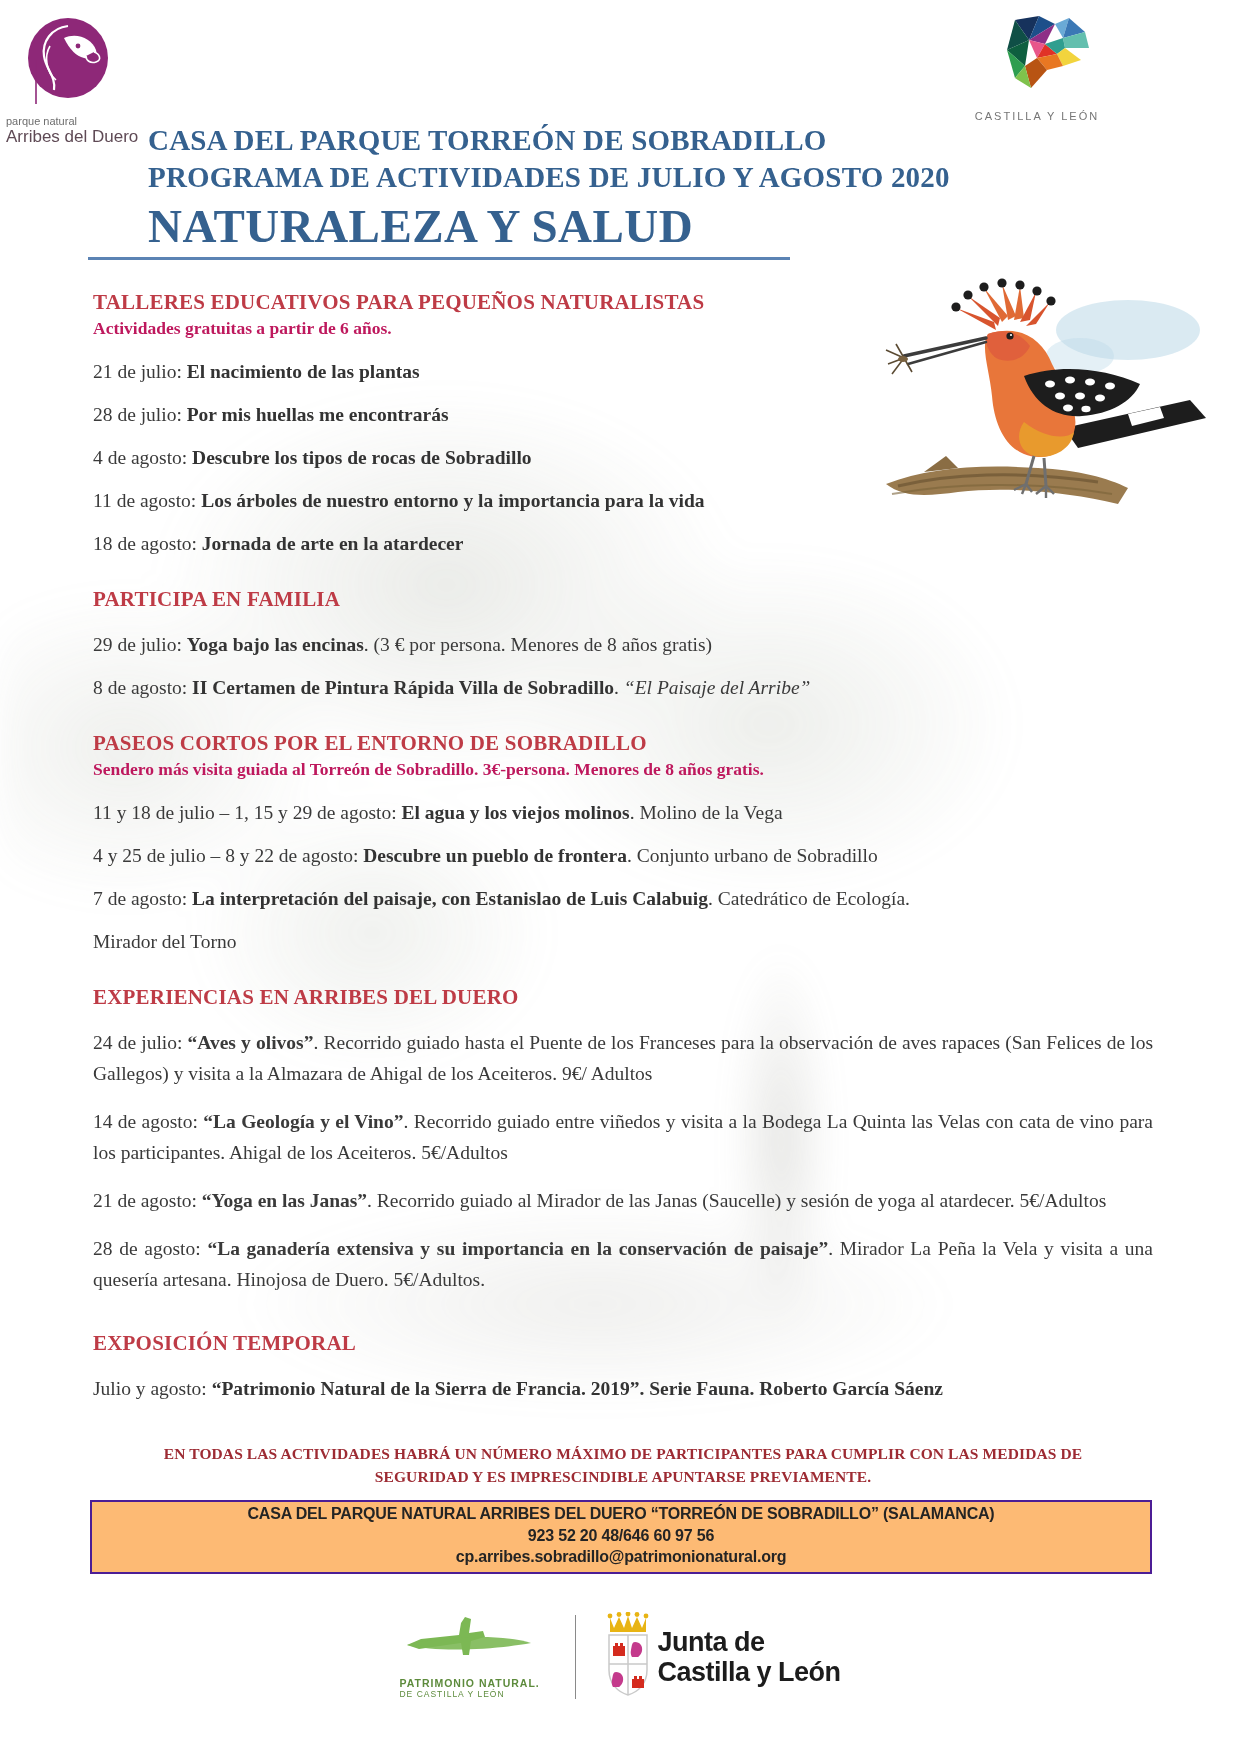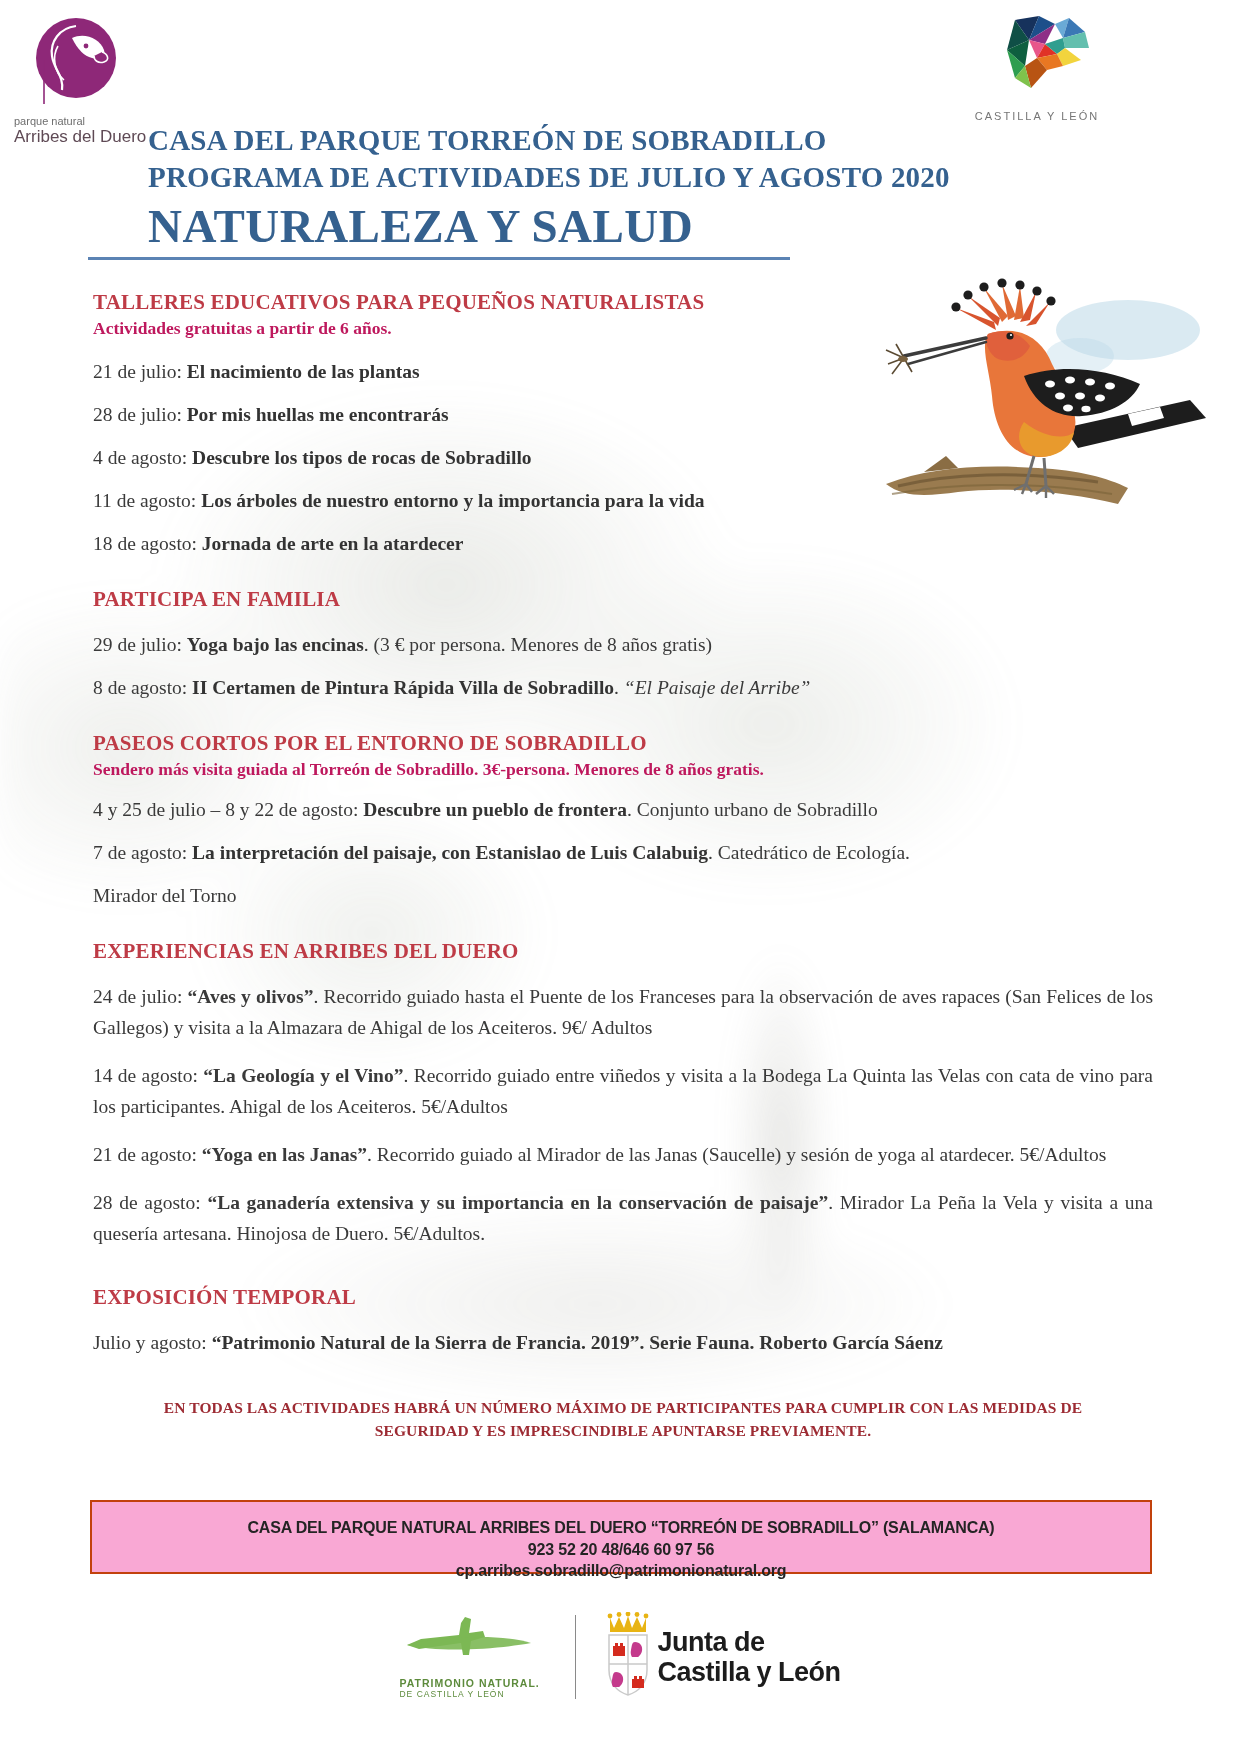--- a/index.html
+++ b/index.html
@@ -19,21 +19,21 @@
       radial-gradient(ellipse 300px 230px at 10% 42%, rgba(160,165,150,0.30), transparent 70%),
       radial-gradient(ellipse 360px 250px at 62% 40%, rgba(148,156,138,0.30), transparent 70%),
       radial-gradient(ellipse 260px 200px at 30% 58%, rgba(150,158,140,0.26), transparent 70%),
       radial-gradient(ellipse 70px 280px at 63% 76%, rgba(136,136,126,0.38), transparent 70%),
       radial-gradient(ellipse 520px 150px at 48% 90%, rgba(148,148,138,0.26), transparent 70%);
     filter:blur(16px);
     opacity:.55;
     pointer-events:none;
   }
   
-  .park-logo { position:absolute; left:14px; top:16px; width:150px; }
+  .park-logo { position:absolute; left:6px; top:16px; width:150px; }
   .park-logo svg { display:block; }
   .park-caption { font-family:"Liberation Sans", sans-serif; line-height:1.05; margin-top:4px; }
   .park-caption .l1 { font-size:11px; color:#6e6e6e; }
   .park-caption .l2 { font-size:17px; color:#5f4a55; }
 
   .cyl-logo { position:absolute; left:962px; top:14px; width:150px; text-align:center; }
   .cyl-caption { font-family:"Liberation Sans", sans-serif; font-size:11px; letter-spacing:2px; color:#757575; margin-top:6px; }
 
   .titles { position:absolute; left:148px; top:122px; width:900px; color:#35618f; }
   .titles .t1, .titles .t2 { font-size:29px; font-weight:bold; line-height:37px; letter-spacing:.2px; }
@@ -61,24 +61,24 @@
 
   
   .notice {
     margin:40px auto 0; width:990px; text-align:center;
     color:#9d2b33; font-weight:bold; font-size:15.5px; line-height:23px; letter-spacing:.1px;
   }
 
   
   .contact-box {
     position:absolute; left:90px; top:1500px; width:1062px; height:74px;
-    background:#f9a8d4; border:2px solid #c2410c;
+    background:#fdba74; border:2px solid #4c1d95;
     text-align:center; color:#242424;
     font-family:"Liberation Sans", sans-serif; font-weight:bold;
-    padding-top:15px; letter-spacing:-0.2px;
+    padding-top:1px; letter-spacing:-0.2px;
   }
   .contact-box .row { font-size:16px; line-height:21.5px; }
 
   
   .footer { position:absolute; left:0; top:1612px; width:1240px; height:120px; }
   .footer-inner { display:flex; justify-content:center; align-items:center; gap:26px; }
   .pat-logo { width:150px; text-align:left; }
   .pat-caption { font-family:"Liberation Sans", sans-serif; color:#5d8b3c; line-height:1.2; }
   .pat-caption .p1 { font-size:10.5px; font-weight:bold; letter-spacing:1px; }
   .pat-caption .p2 { font-size:8.5px; letter-spacing:1px; }
@@ -224,20 +224,21 @@
 
   <div>
     <div class="sec-heading mt-sec">PARTICIPA EN FAMILIA</div>
     <p class="item mt-item-first"><span>29 de julio: </span><b>Yoga bajo las encinas</b><span>. (3 € por persona. Menores de 8 años gratis)</span></p>
     <p class="item mt-item"><span>8 de agosto: </span><b>II Certamen de Pintura Rápida Villa de Sobradillo</b><span>. </span><span class="it">“El Paisaje del Arribe”</span></p>
   </div>
 
   <div>
     <div class="sec-heading mt-sec">PASEOS CORTOS POR EL ENTORNO DE SOBRADILLO</div>
     <div class="sec-sub">Sendero más visita guiada al Torreón de Sobradillo. 3€-persona. Menores de 8 años gratis.</div>
+    <p class="item mt-item-first"><span>11 y 18 de julio – 1, 15 y 29 de agosto: </span><b>El agua y los viejos molinos</b><span>.  Molino de la Vega</span></p>
     <p class="item mt-item"><span>4 y 25 de julio – 8 y 22 de agosto: </span><b>Descubre un pueblo de frontera</b><span>. Conjunto urbano de Sobradillo</span></p>
     <p class="item mt-item"><span>7 de agosto: </span><b>La interpretación del paisaje, con Estanislao de Luis Calabuig</b><span>. Catedrático de Ecología.</span></p>
     <p class="item mt-item"><span>Mirador del Torno</span></p>
   </div>
 
   <div>
     <div class="sec-heading mt-sec">EXPERIENCIAS EN ARRIBES DEL DUERO</div>
     <p class="para mt-para"><span>24 de julio: </span><b>“Aves y olivos”</b><span>. Recorrido guiado hasta el Puente de los Franceses para la observación de aves rapaces (San Felices de los Gallegos) y visita a </span><span class="bi">la Almazara</span><span> de Ahigal de los Aceiteros. 9€/ Adultos</span></p>
     <p class="para mt-para"><span>14 de agosto: </span><b>“La Geología y el Vino”</b><span>. Recorrido guiado entre viñedos y visita a la </span><span class="bi">Bodega La Quinta las Velas</span><span> con cata de vino para los participantes. Ahigal de los Aceiteros. 5€/Adultos</span></p>
     <p class="para mt-para"><span>21 de agosto: </span><b>“Yoga en las Janas”</b><span>. Recorrido guiado al Mirador de las Janas (Saucelle) y sesión de yoga al atardecer. 5€/Adultos</span></p>

